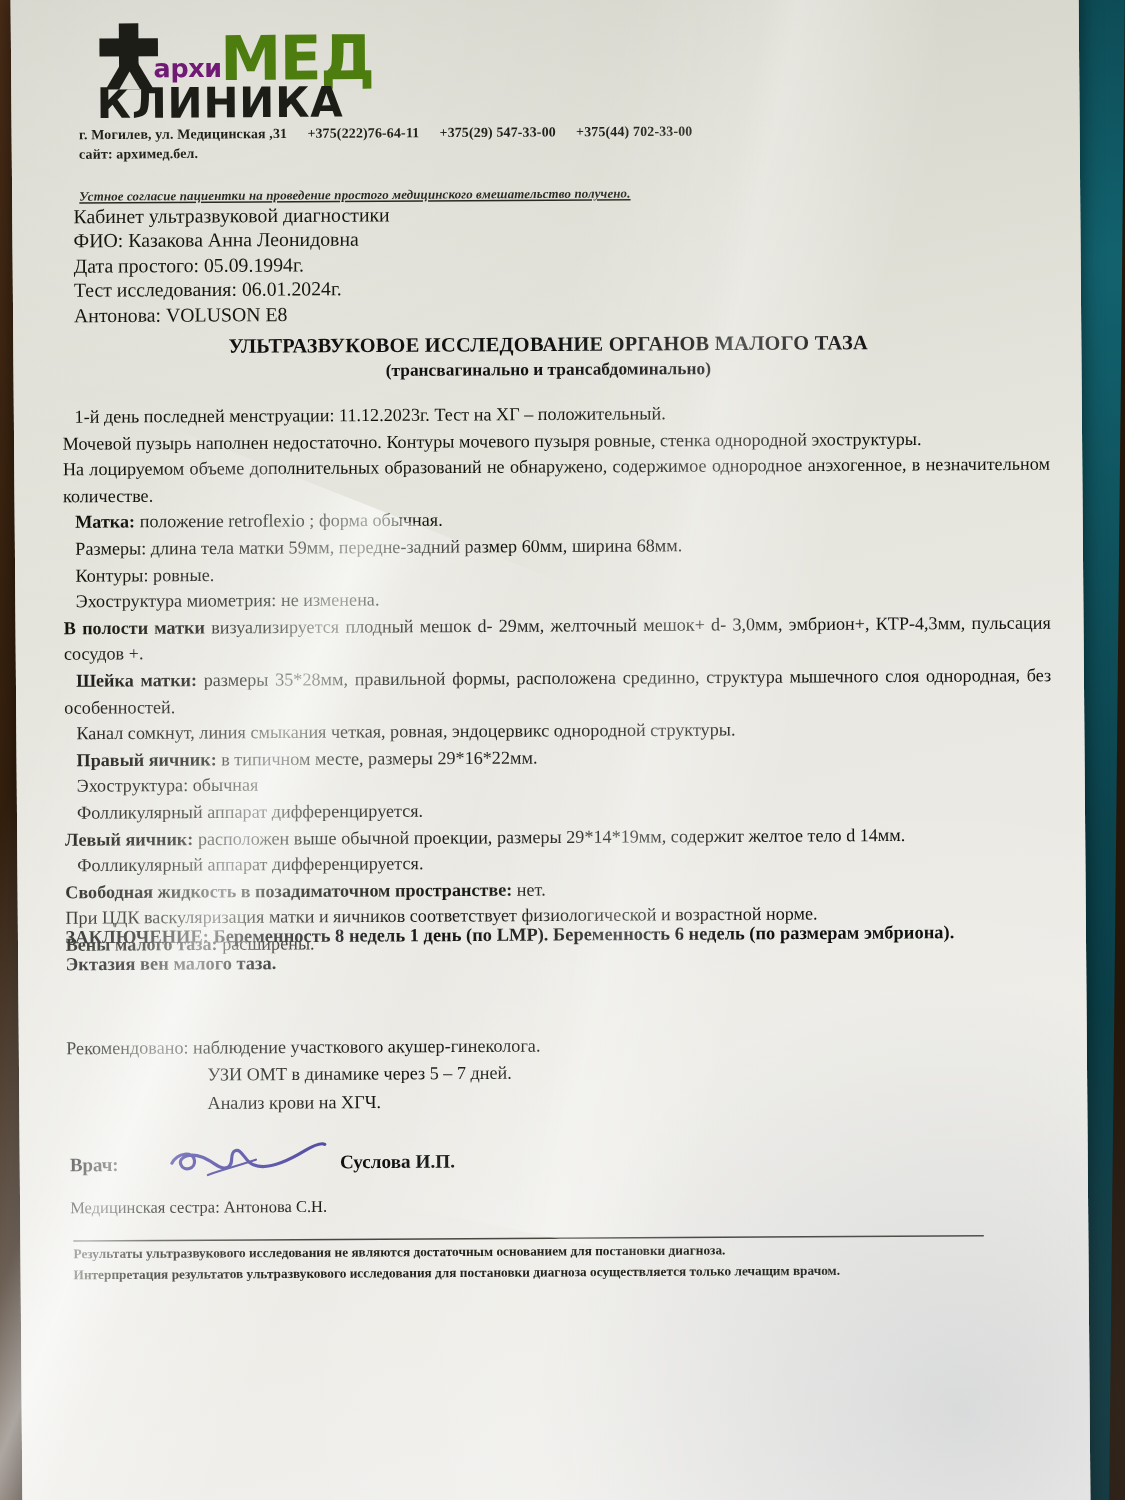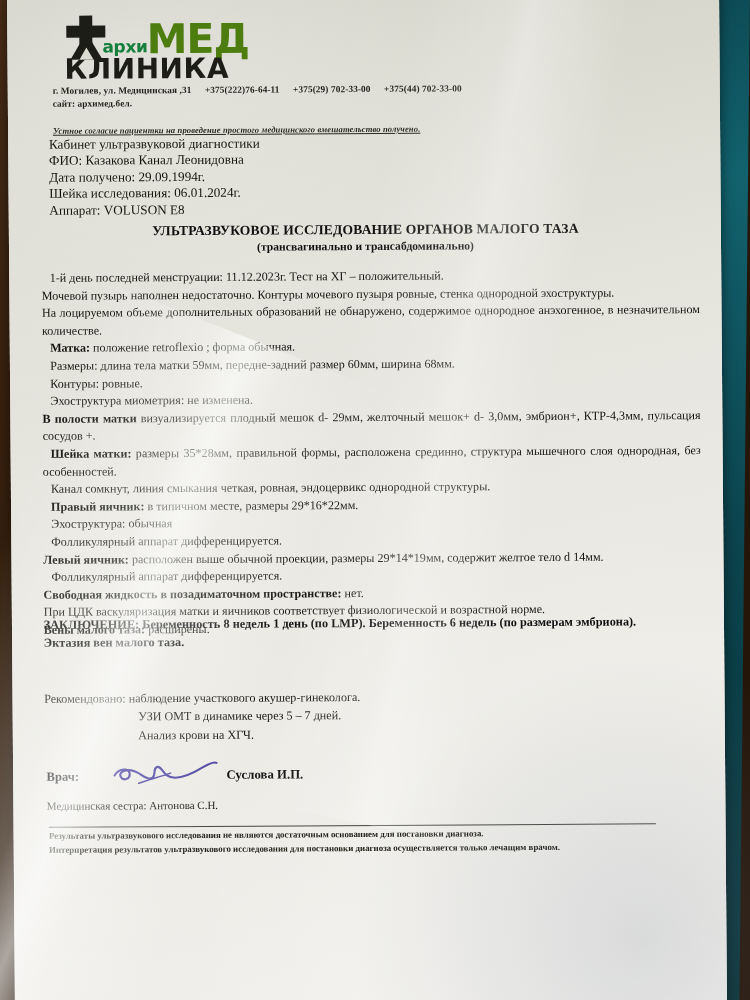--- a/index.html
+++ b/index.html
@@ -64,21 +64,21 @@
   
   .logo-wrap{position:absolute;left:56px;top:22px;width:260px;}
   .logo-row{display:flex;align-items:flex-end;}
   .logo-mark{position:relative;width:42px;height:44px;flex:0 0 42px;}
   .logo-mark .cross-v{position:absolute;left:15px;top:0;width:13px;height:40px;background:#1d1d18;}
   .logo-mark .cross-h{position:absolute;left:2px;top:10px;width:39px;height:12px;background:#1d1d18;}
   .logo-mark .tri{position:absolute;left:6px;bottom:0;width:0;height:0;
     border-left:16px solid transparent;border-right:16px solid transparent;border-bottom:27px solid #1d1d18;}
   .logo-mark .tri-in{position:absolute;left:15px;bottom:0;width:0;height:0;
     border-left:7px solid transparent;border-right:7px solid transparent;border-bottom:12px solid #dcdbd2;}
-  .logo-arhi{font-family:"DejaVu Sans",sans-serif;font-weight:700;font-size:17px;letter-spacing:-.3px;color:#15803d;margin:0 0 3px -4px;text-align:right;}
+  .logo-arhi{font-family:"DejaVu Sans",sans-serif;font-weight:700;font-size:17px;letter-spacing:-.3px;color:#701a75;margin:0 0 3px -4px;text-align:right;}
   .logo-med{font-family:"DejaVu Sans",sans-serif;font-weight:700;font-size:41px;letter-spacing:-1px;color:#4d7c0f;margin-left:-1px;line-height:.95;}
   .logo-klinika{font-family:"DejaVu Sans",sans-serif;font-weight:700;font-size:28px;letter-spacing:.5px;color:#1d1d18;margin:-4px 0 0 0;line-height:1;}
   .contacts{position:absolute;left:44px;top:92px;width:450px;
     font-family:"Liberation Serif",serif;font-weight:700;font-size:9.3px;color:#201f19;letter-spacing:.1px;}
   .contacts .line1 span{margin-right:11px;}
   .contacts .line2{margin-top:3px;}
   
   .consent{position:absolute;left:44px;top:132px;
     font-style:italic;font-weight:700;font-size:8.6px;text-decoration:underline;color:#2a2a22;letter-spacing:.1px;}
   .patient{position:absolute;left:40px;top:143px;font-size:13.2px;line-height:16.4px;color:#16160f;}
@@ -135,44 +135,44 @@
           <div class="logo-arhi">архи</div>
           <div class="logo-med">МЕД</div>
         </div>
         <div class="logo-klinika">КЛИНИКА</div>
       </div>
 
       <div class="contacts">
         <div class="line1">
           <span>г. Могилев, ул. Медицинская ,31</span>
           <span>+375(222)76-64-11</span>
-          <span>+375(29) 702-33-00</span>
+          <span>+375(29) 547-33-00</span>
           <span>+375(44) 702-33-00</span>
         </div>
         <div class="line2">сайт: архимед.бел.</div>
       </div>
 
       <div class="consent">Устное согласие пациентки на проведение простого медицинского вмешательство получено.</div>
 
       <div class="patient">
         <div>Кабинет ультразвуковой диагностики</div>
         <div>
           <span>ФИО:</span>
-          <span>Казакова Канал Леонидовна</span>
-        </div>
-        <div>
-          <span>Дата получено:</span>
-          <span>29.09.1994г.</span>
-        </div>
-        <div>
-          <span>Шейка исследования:</span>
+          <span>Казакова Анна Леонидовна</span>
+        </div>
+        <div>
+          <span>Дата простого:</span>
+          <span>05.09.1994г.</span>
+        </div>
+        <div>
+          <span>Тест исследования:</span>
           <span>06.01.2024г.</span>
         </div>
         <div>
-          <span>Аппарат:</span>
+          <span>Антонова:</span>
           <span>VOLUSON E8</span>
         </div>
       </div>
 
       <div class="doc-title">УЛЬТРАЗВУКОВОЕ ИССЛЕДОВАНИЕ ОРГАНОВ МАЛОГО ТАЗА</div>
       <div class="doc-sub">(трансвагинально и трансабдоминально)</div>
 
       <div class="body-text">
         <p><span class="ind"></span><span>1-й день последней менструации: 11.12.2023г. Тест на ХГ – положительный.</span></p>
         <p>Мочевой пузырь наполнен недостаточно. Контуры мочевого пузыря ровные, стенка однородной эхоструктуры.</p>

